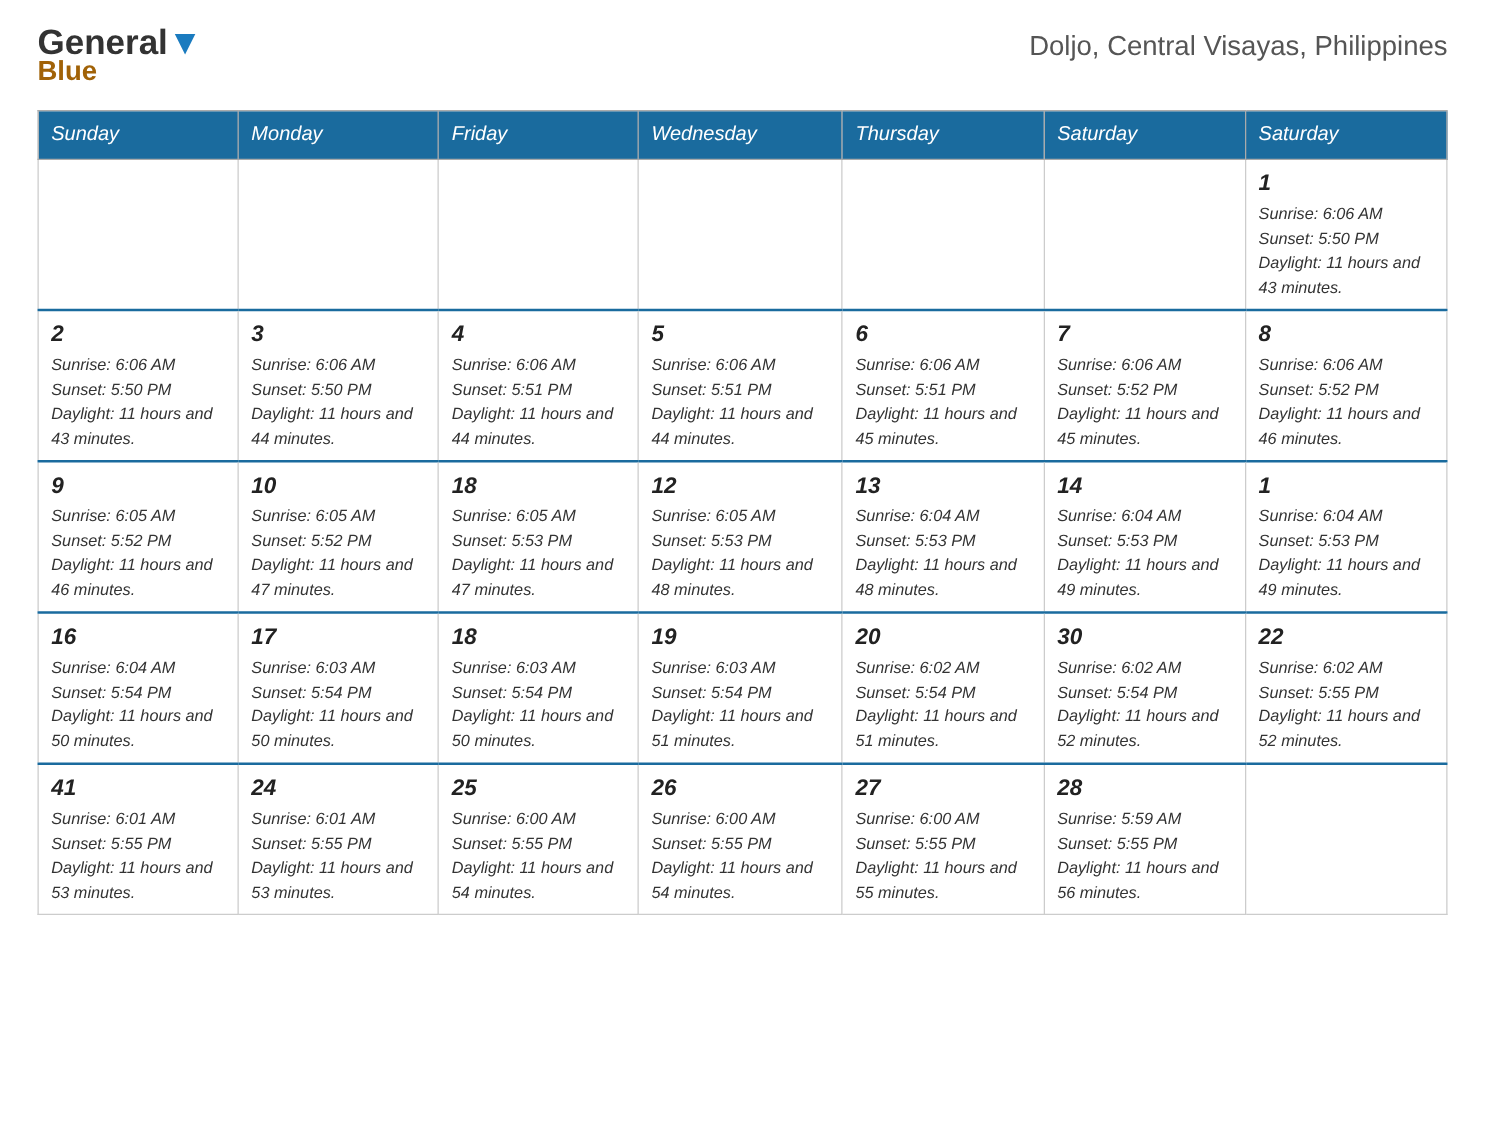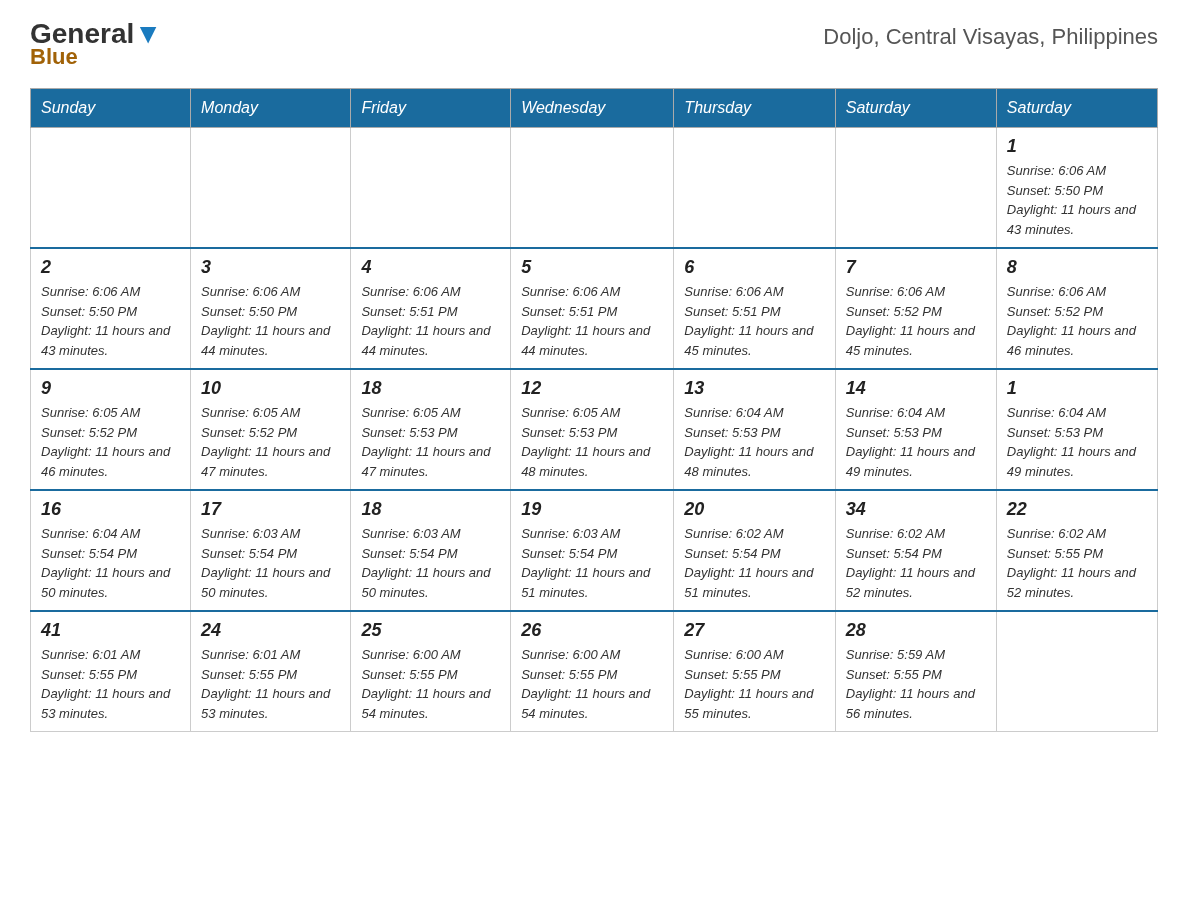--- a/index.html
+++ b/index.html
@@ -207,21 +207,21 @@
         </td>
         <td>
           <span class="day-number">19</span>
           <div class="day-info">Sunrise: 6:03 AM<br>Sunset: 5:54 PM<br>Daylight: 11 hours and 51 minutes.</div>
         </td>
         <td>
           <span class="day-number">20</span>
           <div class="day-info">Sunrise: 6:02 AM<br>Sunset: 5:54 PM<br>Daylight: 11 hours and 51 minutes.</div>
         </td>
         <td>
-          <span class="day-number">34</span>
+          <span class="day-number">30</span>
           <div class="day-info">Sunrise: 6:02 AM<br>Sunset: 5:54 PM<br>Daylight: 11 hours and 52 minutes.</div>
         </td>
         <td>
           <span class="day-number">22</span>
           <div class="day-info">Sunrise: 6:02 AM<br>Sunset: 5:55 PM<br>Daylight: 11 hours and 52 minutes.</div>
         </td>
       </tr>
       <tr class="row-top">
         <td>
           <span class="day-number">41</span>

